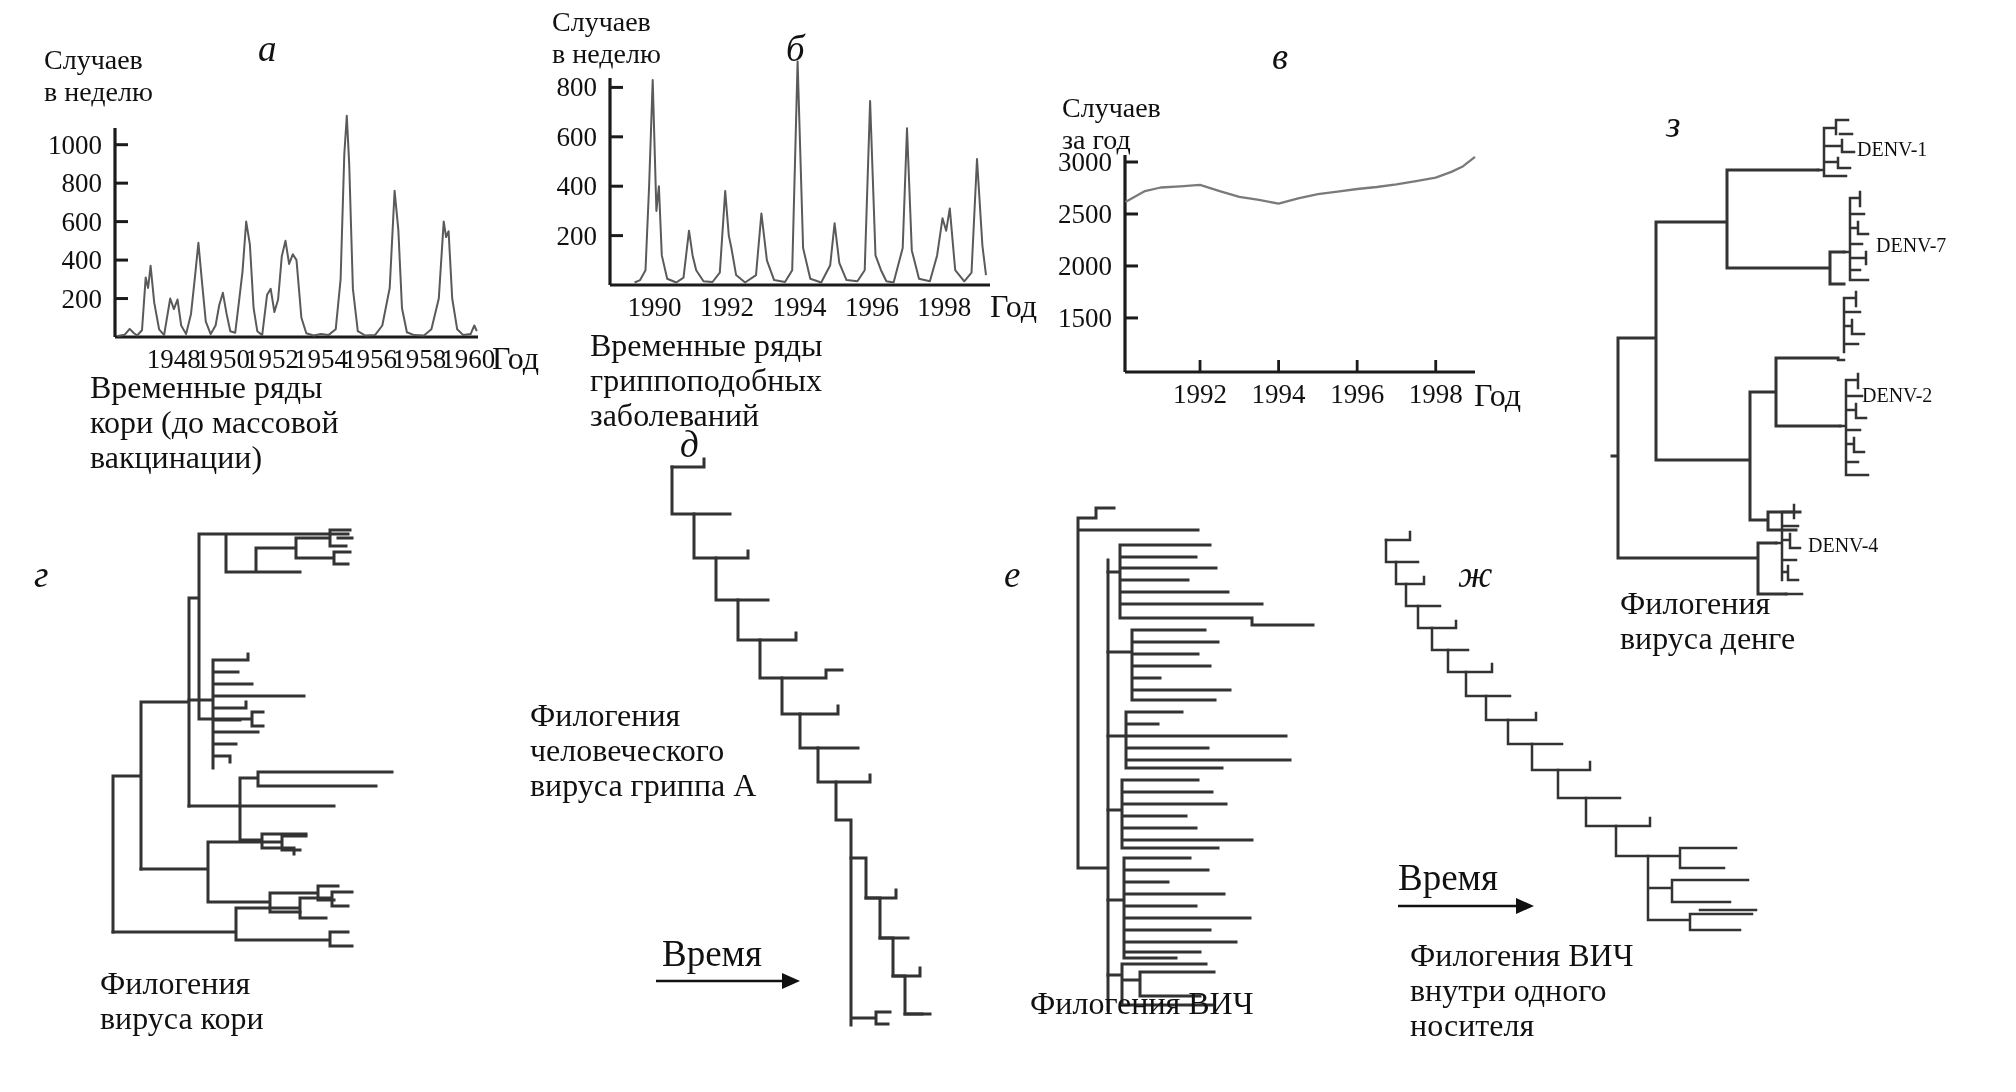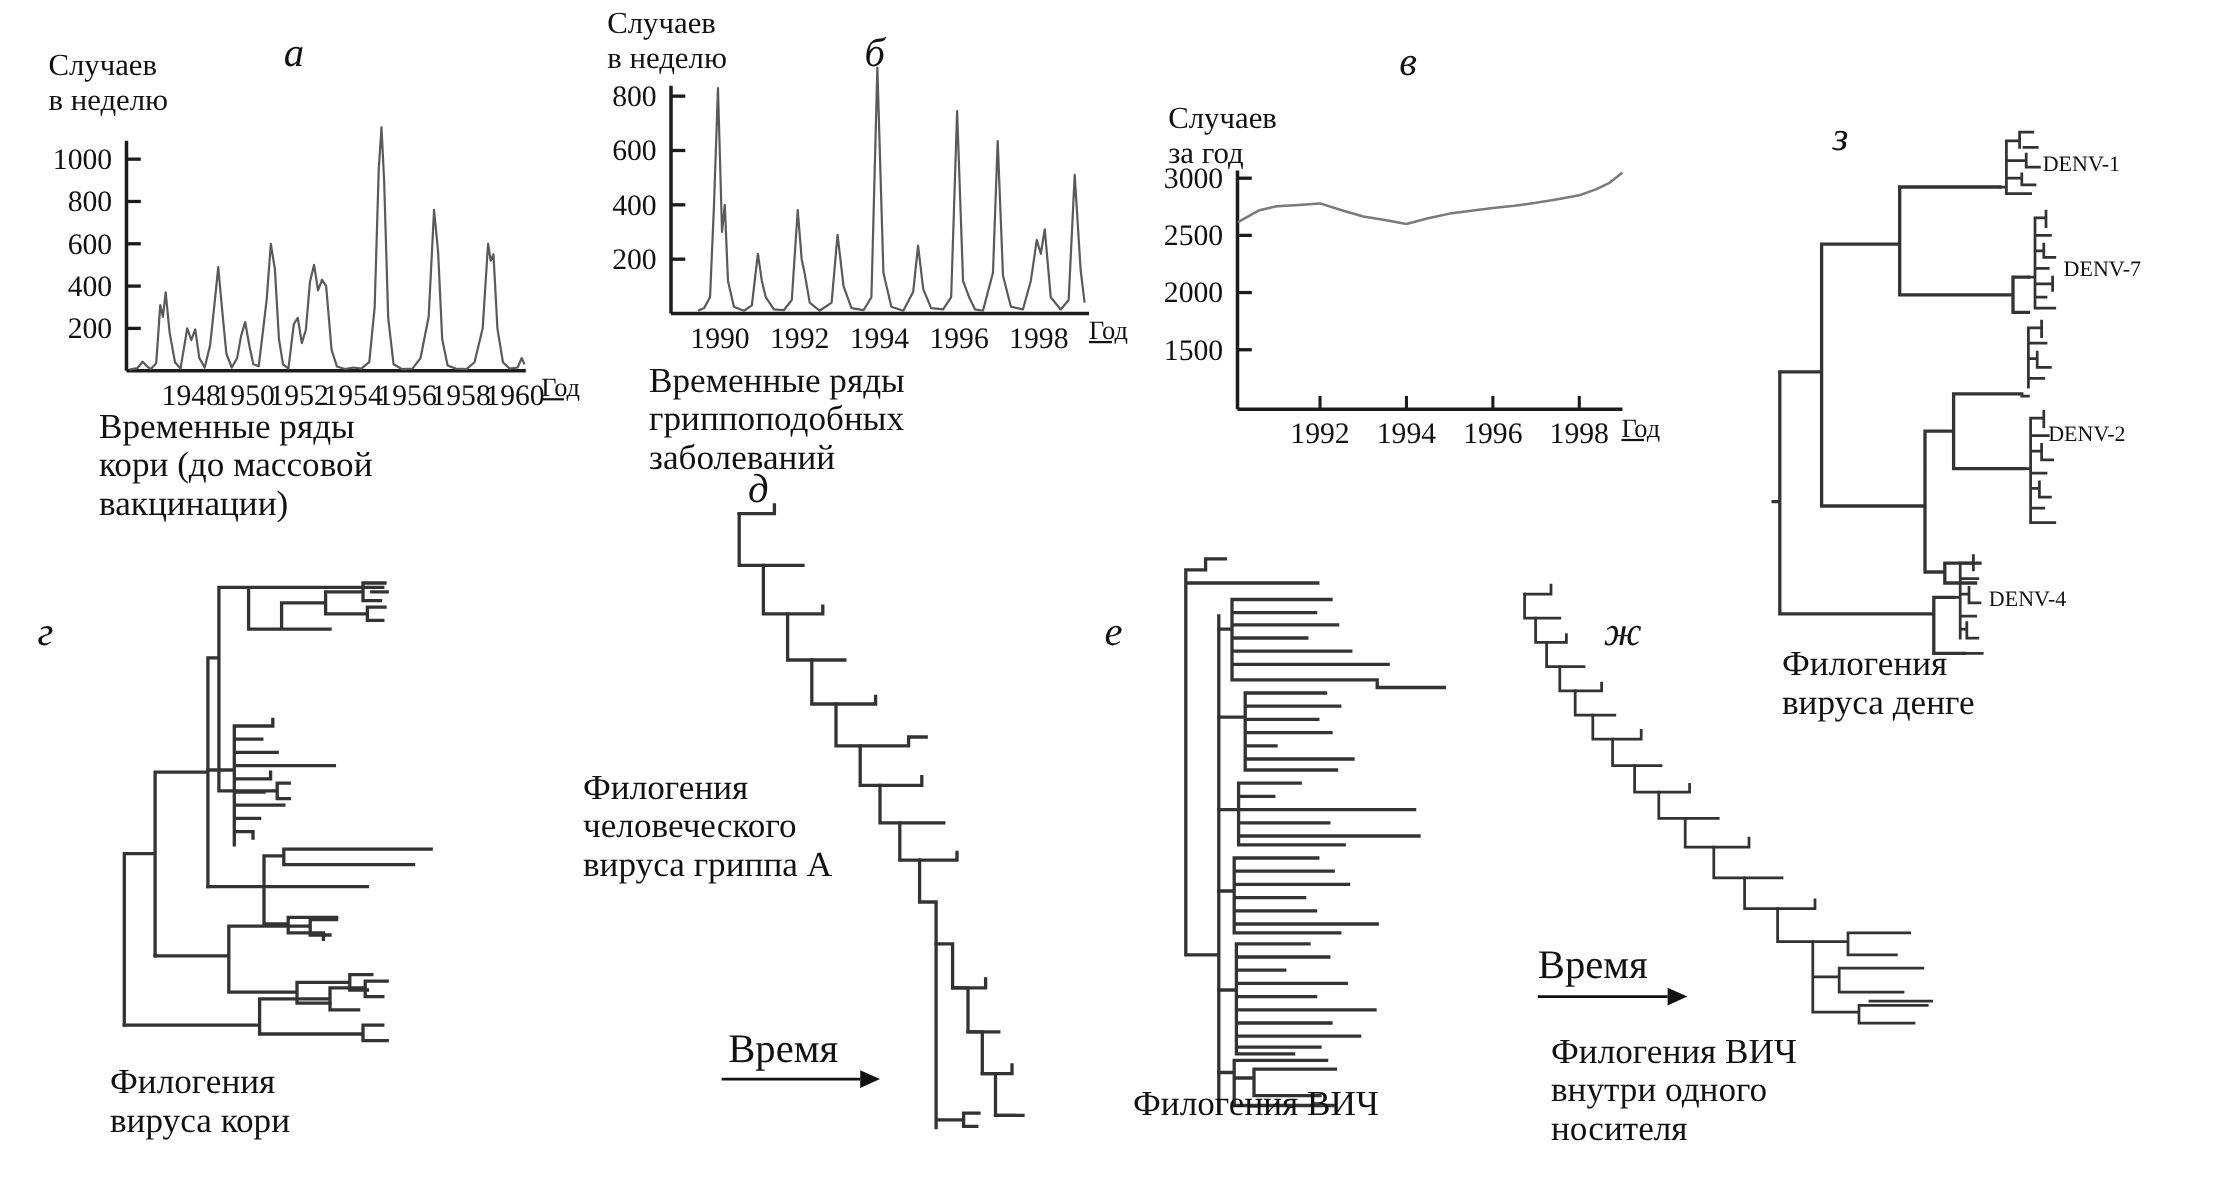--- a/index.html
+++ b/index.html
@@ -4,21 +4,21 @@
 <style>
   html,body{margin:0;padding:0;background:#ffffff;}
   #figure{position:relative;width:2016px;height:1092px;background:#ffffff;
           font-family:"Liberation Serif","DejaVu Serif",serif;color:#111;overflow:hidden;}
   #gfx{position:absolute;left:0;top:0;width:2016px;height:1092px;}
   .abs{position:absolute;}
   .pre{white-space:pre-line;}
   .panel-letter{font-style:italic;font-size:37px;line-height:1;}
   .caption{font-size:32px;line-height:1.09;}
   .axis-unit{font-size:28px;line-height:1.15;}
-  .axis-year{font-size:24px;text-decoration:underline;}
+  .axis-year{font-size:32px;}
   .clade-label{font-size:20px;}
   .time-label{font-size:37px;}
   svg path{fill:none;}
   .tree{stroke:#333;stroke-width:3;stroke-linecap:square;}
   .tree-thin{stroke:#333;stroke-width:2.5;stroke-linecap:square;}
   .arrow-line{stroke:#111;stroke-width:2.5;}
   .arrow-head{fill:#111;stroke:none;}
 </style>
 </head>
 <body>

